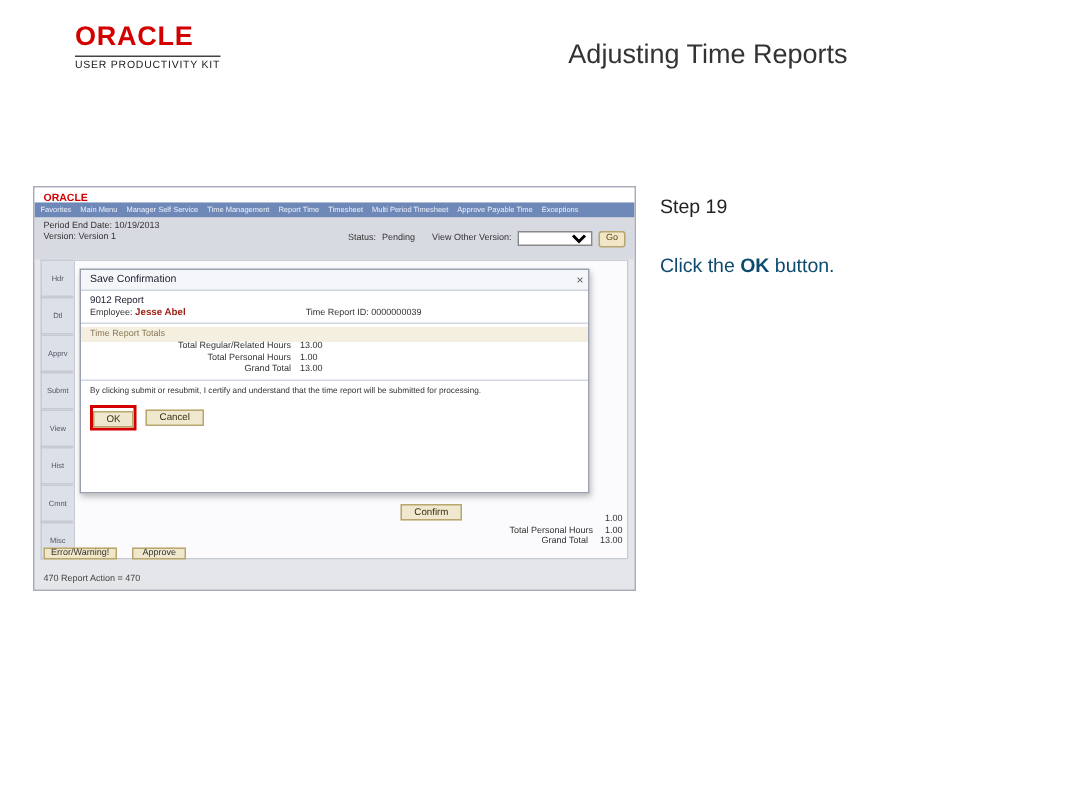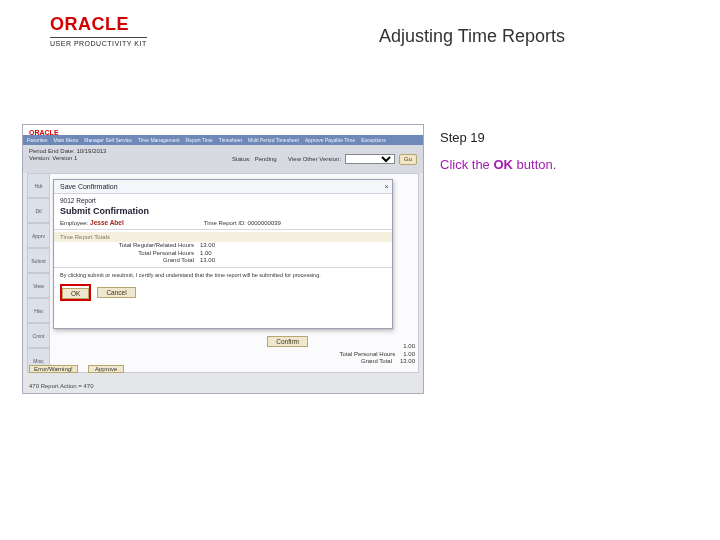--- a/index.html
+++ b/index.html
@@ -5,22 +5,22 @@
   html,body{margin:0;padding:0;width:720px;height:540px;background:#fff;font-family:Arial,Helvetica,sans-serif;font-size:11px;color:#222;}
   .page{position:relative;width:605px;height:540px;}
   
   .hdr-logo{position:absolute;left:50px;top:14px;}
   .ora-logo{font-family:Arial,Helvetica,sans-serif;font-weight:bold;font-size:18px;letter-spacing:0.5px;color:#d30000;}
   .ora-sub{font-size:7px;letter-spacing:0.5px;color:#222;border-top:1px solid #444;margin-top:2px;padding-top:2px;}
   .hdr-title{position:absolute;right:40px;top:26px;font-size:18px;color:#333;}
 
   
   .instr-col{position:absolute;left:440px;top:130px;width:240px;}
-  .step-label{font-size:13px;color:#222;margin-bottom:12px;}
-  .step-text{font-size:13px;color:#a21caf;}
+  .step-label{font-size:13px;color:#222;margin-bottom:24px;}
+  .step-text{font-size:13px;color:#0c4a6e;}
   .step-text b{font-weight:bold;}
 
   
   .shot{position:absolute;left:22px;top:124px;width:400px;height:268px;border:1px solid #aab;background:#dedfe3;overflow:hidden;}
   
   .app{position:absolute;left:0;top:0;right:0;bottom:0;background:#e4e6ea;}
   
   .app-top{height:10px;background:#fff;}
   .app-ora{font-size:7px;font-weight:bold;color:#d30000;padding-left:6px;line-height:10px;}
   
@@ -121,21 +121,20 @@
         <div class="vtab">Cmnt</div>
         <div class="vtab">Misc</div>
       </div>
       <div class="mainpanel"></div>
     </div>
 
     <div class="dialog">
       <div class="dlg-title">Save Confirmation</div>
       <div class="dlg-x">×</div>
       <div class="dlg-sub">9012 Report</div>
-      <div class="dlg-heading">Submit Confirmation</div>
       <div class="dlg-row">
         <span>Employee:</span>&nbsp;
         <span class="emp">Jesse Abel</span>
         <span class="trlbl">Time Report ID:</span>&nbsp;
         <span>0000000039</span>
       </div>
       <div class="dlg-sep"></div>
       <div class="detail-hdr">Time Report Totals</div>
       <div class="kv">
             <div class="k">Total Regular/Related Hours</div>

